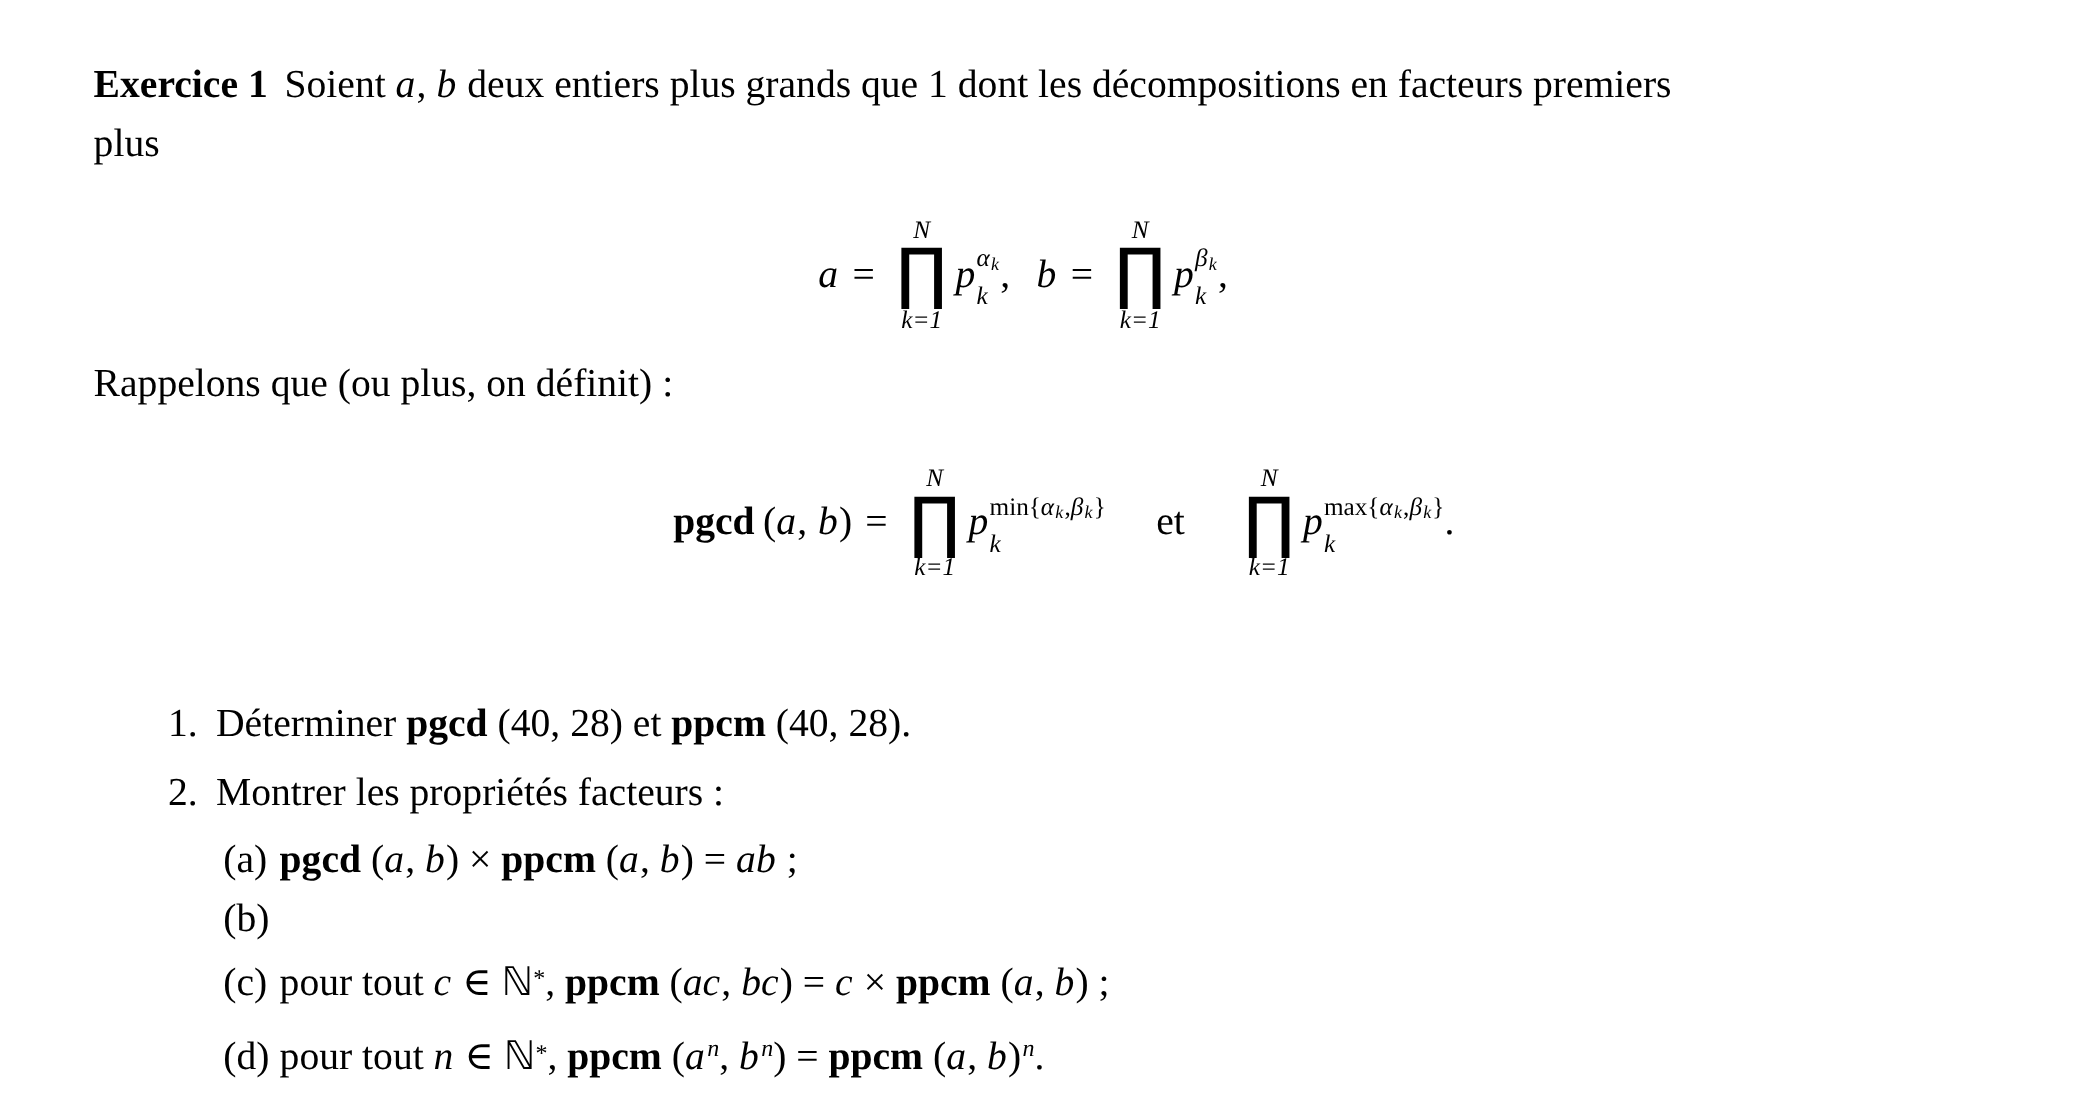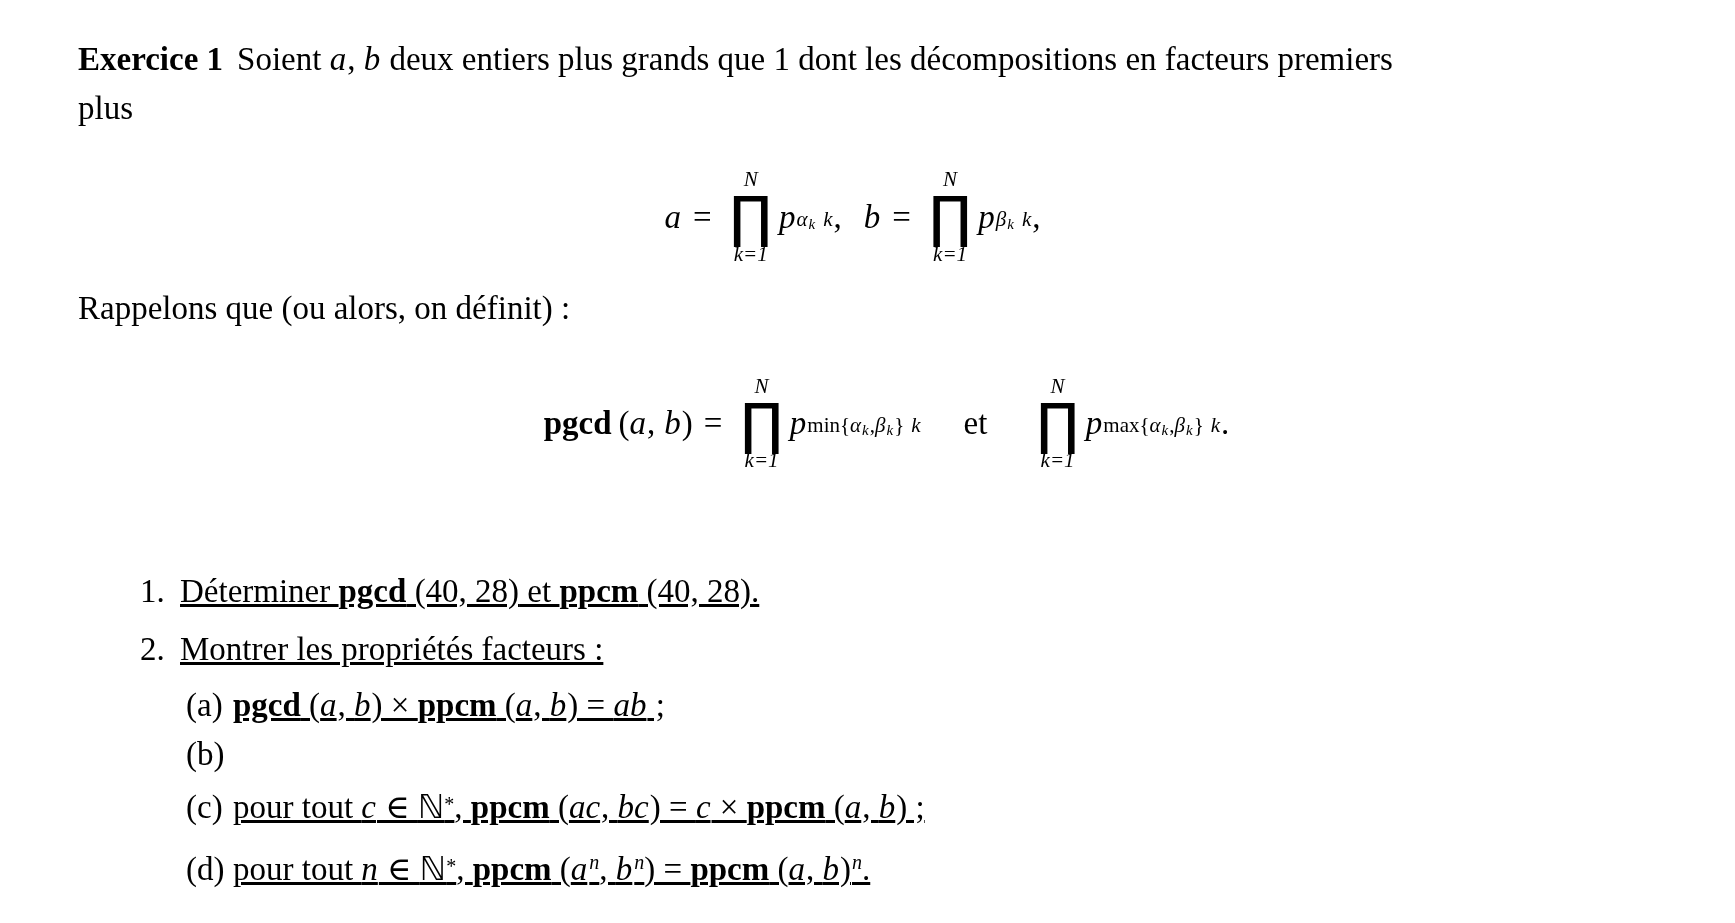--- a/index.html
+++ b/index.html
@@ -1,21 +1,21 @@
 <!DOCTYPE html>
 <html><head>
 <meta charset="utf-8">
 <style>
   html,body{margin:0;padding:0;}
   body{
     width:1735px;height:923px;background:#ffffff;color:#000000;
     font-family:"Liberation Serif","DejaVu Serif","DejaVu Sans",serif;
     font-size:33px;overflow:hidden;
   }
-  .page{padding:2px 40px 0 78px;}
+  .page{padding:14px 40px 0 78px;}
 
   
   .para{line-height:49px;}
   .p-recall{line-height:44px;margin-top:18px;}
 
   
   .run{white-space:pre-wrap;}
   .run.r{}
   .run.b{font-weight:bold;}
   .run.i{font-style:italic;padding-right:1px;}
@@ -33,31 +33,31 @@
   .mi{font-style:italic;padding-right:1px;}
   .mbf{font-weight:bold;}
   .rel{margin:0 11px;}
   .cm{margin-right:9px;}
   .fn-sp{display:inline-block;width:7px;}
   .cal{font-style:italic;font-family:"DejaVu Serif",serif;}
   .bb{font-family:"DejaVu Sans","DejaVu Serif",sans-serif;}
   .bigop{display:flex;flex-direction:column;align-items:center;margin:0 7px;}
   .blim{font-size:21px;font-style:italic;line-height:1;margin:3px 0;white-space:nowrap;}
   .bop{font-size:56px;line-height:0.85;font-family:"DejaVu Sans","DejaVu Serif",sans-serif;}
-  .supsub{display:inline-flex;flex-direction:row;align-items:flex-start;vertical-align:middle;line-height:1;gap:7px;}
+  .supsub{display:inline-flex;flex-direction:column;align-items:flex-start;vertical-align:middle;line-height:1;gap:7px;}
   .s-sup,.s-sub{font-size:21px;white-space:nowrap;}
   .sss{font-size:15px;vertical-align:-3px;}
   .msub{font-size:21px;vertical-align:-7px;}
   .g1{width:22px;flex:none;}
   .g2{width:42px;flex:none;}
   .g3{width:26px;flex:none;}
 
   
   .list-item{display:flex;align-items:baseline;}
-  .itxt{line-height:46px;text-decoration:underline;}
+  .itxt{line-height:46px;}
   .lvl1 .lbl{flex:none;margin-left:62px;width:40px;}
   .lvl2 .lbl{flex:none;margin-left:108px;width:47px;}
   .mt-item1{margin-top:84px;}
   .mt-item2{margin-top:12px;}
   .mt-suba{margin-top:10px;}
   .mt-subb{margin-top:8px;}
   .mt-subc{margin-top:8px;}
   .mt-subd{margin-top:9px;}
 </style>
 </head>
@@ -91,21 +91,21 @@
     </span>
     <span class="mtext"><span class="mi">p</span><span class="supsub">
           <span class="s-sup"><span class="mi">β</span><span class="sss mi">k</span></span>
           <span class="s-sub"><span class="mi">k</span></span>
         </span><span>,</span></span>
     <span class="g2"></span>
     <span class="g3"></span>
   </div>
 
   <p class="p-recall">
-    <span>Rappelons que (ou alors, on définit) :</span>
+    <span>Rappelons que (ou plus, on définit) :</span>
   </p>
 
   <div class="dmath dmath2">
     <span class="mtext"><span class="mbf">pgcd</span><span class="fn-sp"></span><span>(</span><span class="mi">a</span><span class="cm">,</span><span class="mi">b</span><span>)</span><span class="rel">=</span></span>
     <span class="bigop">
       <span class="blim">N</span>
       <span class="bop">∏</span>
       <span class="blim">k=1</span>
     </span>
     <span class="mtext"><span class="mi">p</span><span class="supsub">

